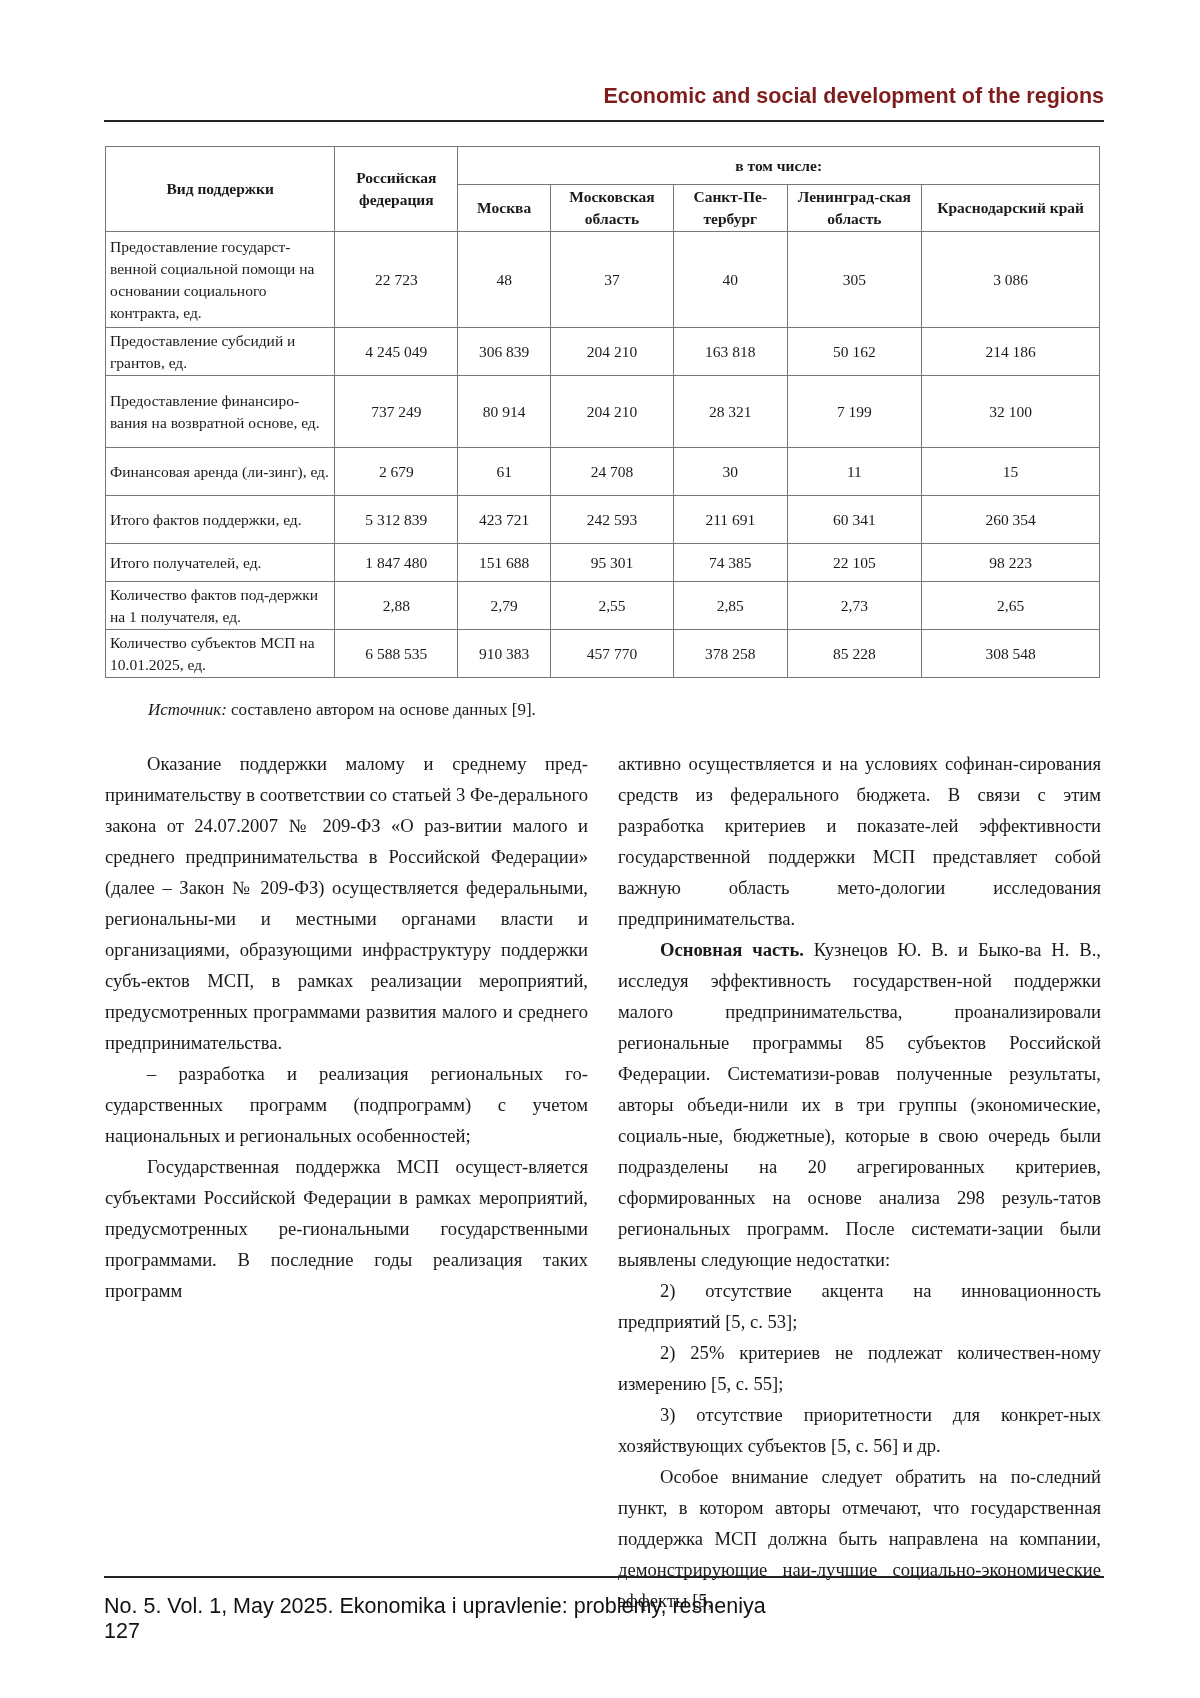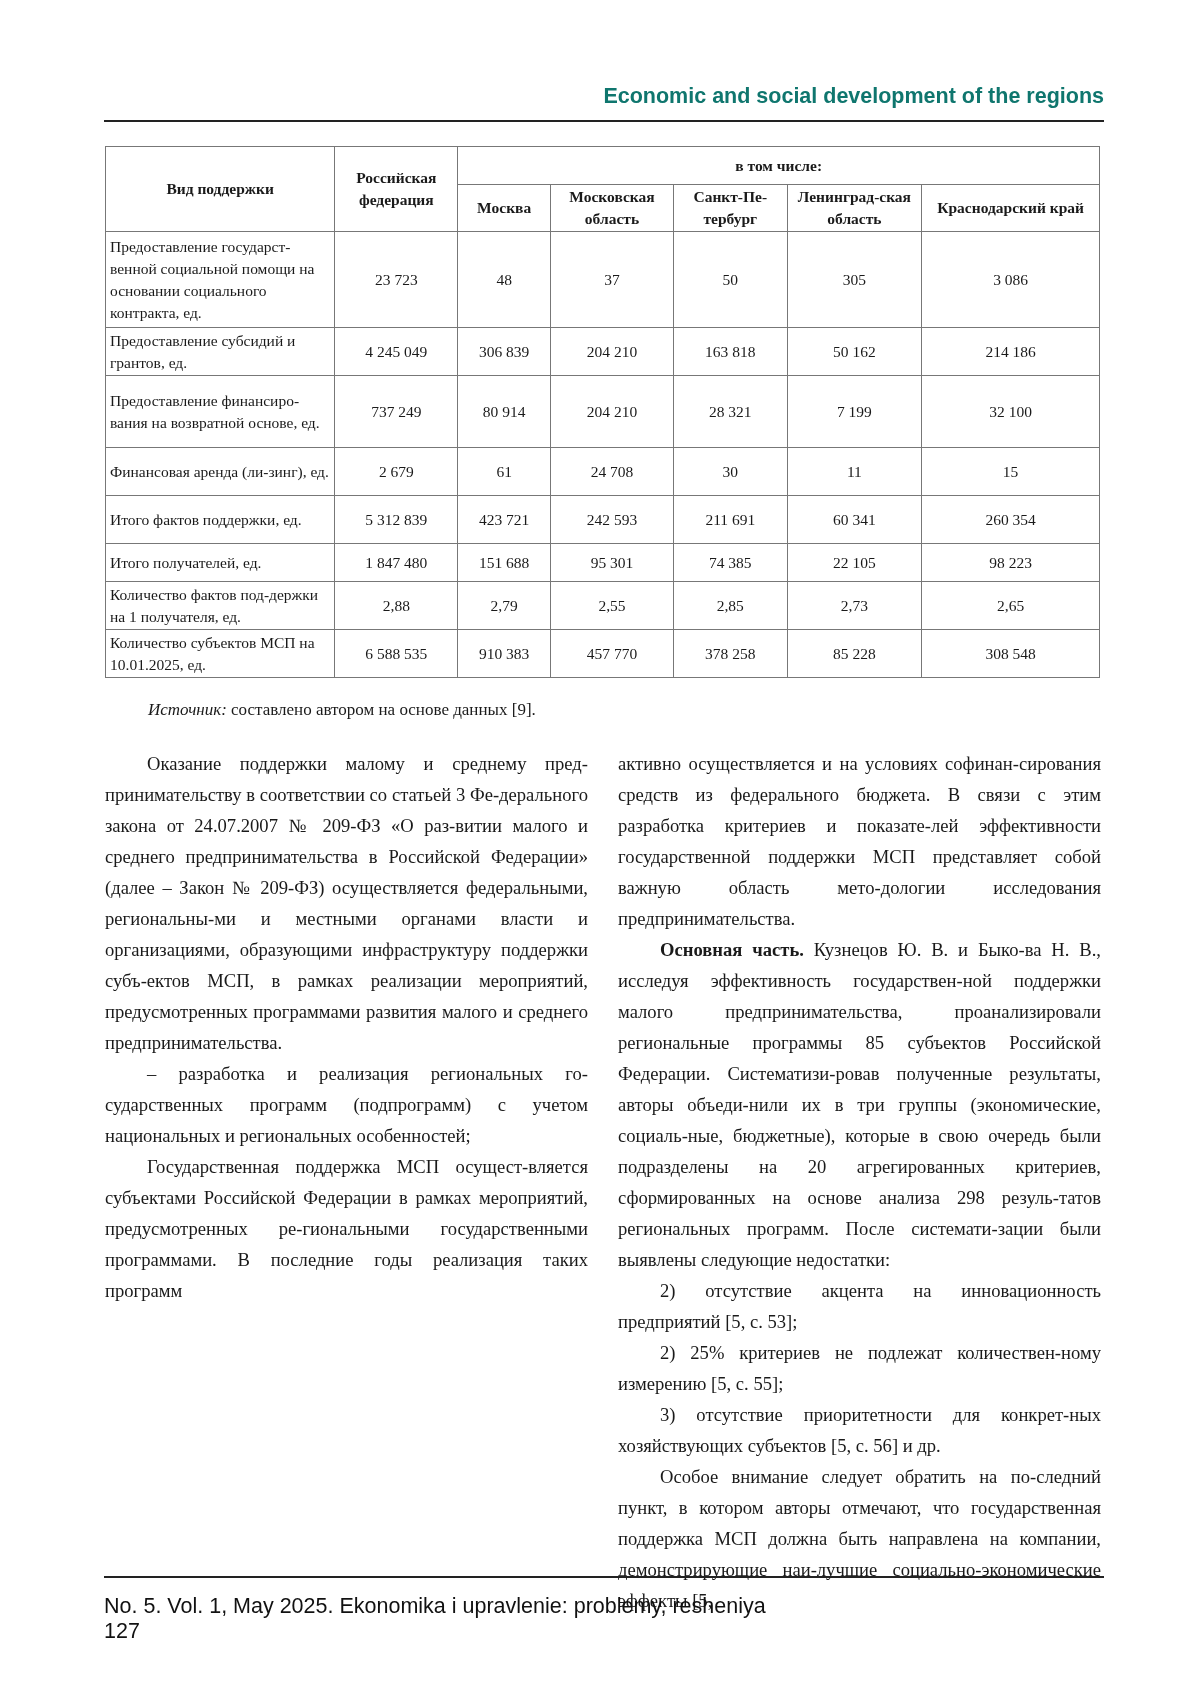--- a/index.html
+++ b/index.html
@@ -2,21 +2,21 @@
 <html><head>
 <meta charset="utf-8">
 <style>
   * { box-sizing: border-box; margin: 0; padding: 0; }
   html, body { width: 1200px; height: 1698px; background: #ffffff; }
   body { position: relative; color: #1a1a1a; font-family: "Liberation Serif", serif; }
 
   .running-head {
     position: absolute; left: 104px; top: 84px; width: 1000px;
     text-align: right; font-family: "Liberation Sans", sans-serif;
-    font-weight: bold; font-size: 21.5px; color: #0f766e;
+    font-weight: bold; font-size: 21.5px; color: #7f1d1d;
   }
   .head-rule { position: absolute; left: 104px; top: 120px; width: 1000px; height: 2px; background: #222; }
 
   table.data {
     position: absolute; left: 105px; top: 146px; width: 995px;
     border-collapse: collapse; font-size: 15.5px; line-height: 22px; color: #1a1a1a;
   }
   table.data td, table.data th { border: 1.3px solid #777; }
   table.data th { font-weight: bold; text-align: center; vertical-align: middle; padding: 1px 4px; font-size: 15.5px; }
   table.data td.lbl { text-align: left; padding: 0 4px; vertical-align: middle; margin-top: 8px; }
@@ -70,24 +70,24 @@
       <th>Москва</th>
       <th>Московская область</th>
       <th>Санкт-Пе-тербург</th>
       <th>Ленинград-ская область</th>
       <th>Краснодарский край</th>
     </tr>
   </thead>
   <tbody>
     <tr style="height:96px">
       <td class="lbl">Предоставление государст-венной социальной помощи на основании социального контракта, ед.</td>
-      <td class="num">23 723</td>
+      <td class="num">22 723</td>
       <td class="num">48</td>
       <td class="num">37</td>
-      <td class="num">50</td>
+      <td class="num">40</td>
       <td class="num">305</td>
       <td class="num">3 086</td>
     </tr>
     <tr style="height:48px">
       <td class="lbl">Предоставление субсидий и грантов, ед.</td>
       <td class="num">4 245 049</td>
       <td class="num">306 839</td>
       <td class="num">204 210</td>
       <td class="num">163 818</td>
       <td class="num">50 162</td>

